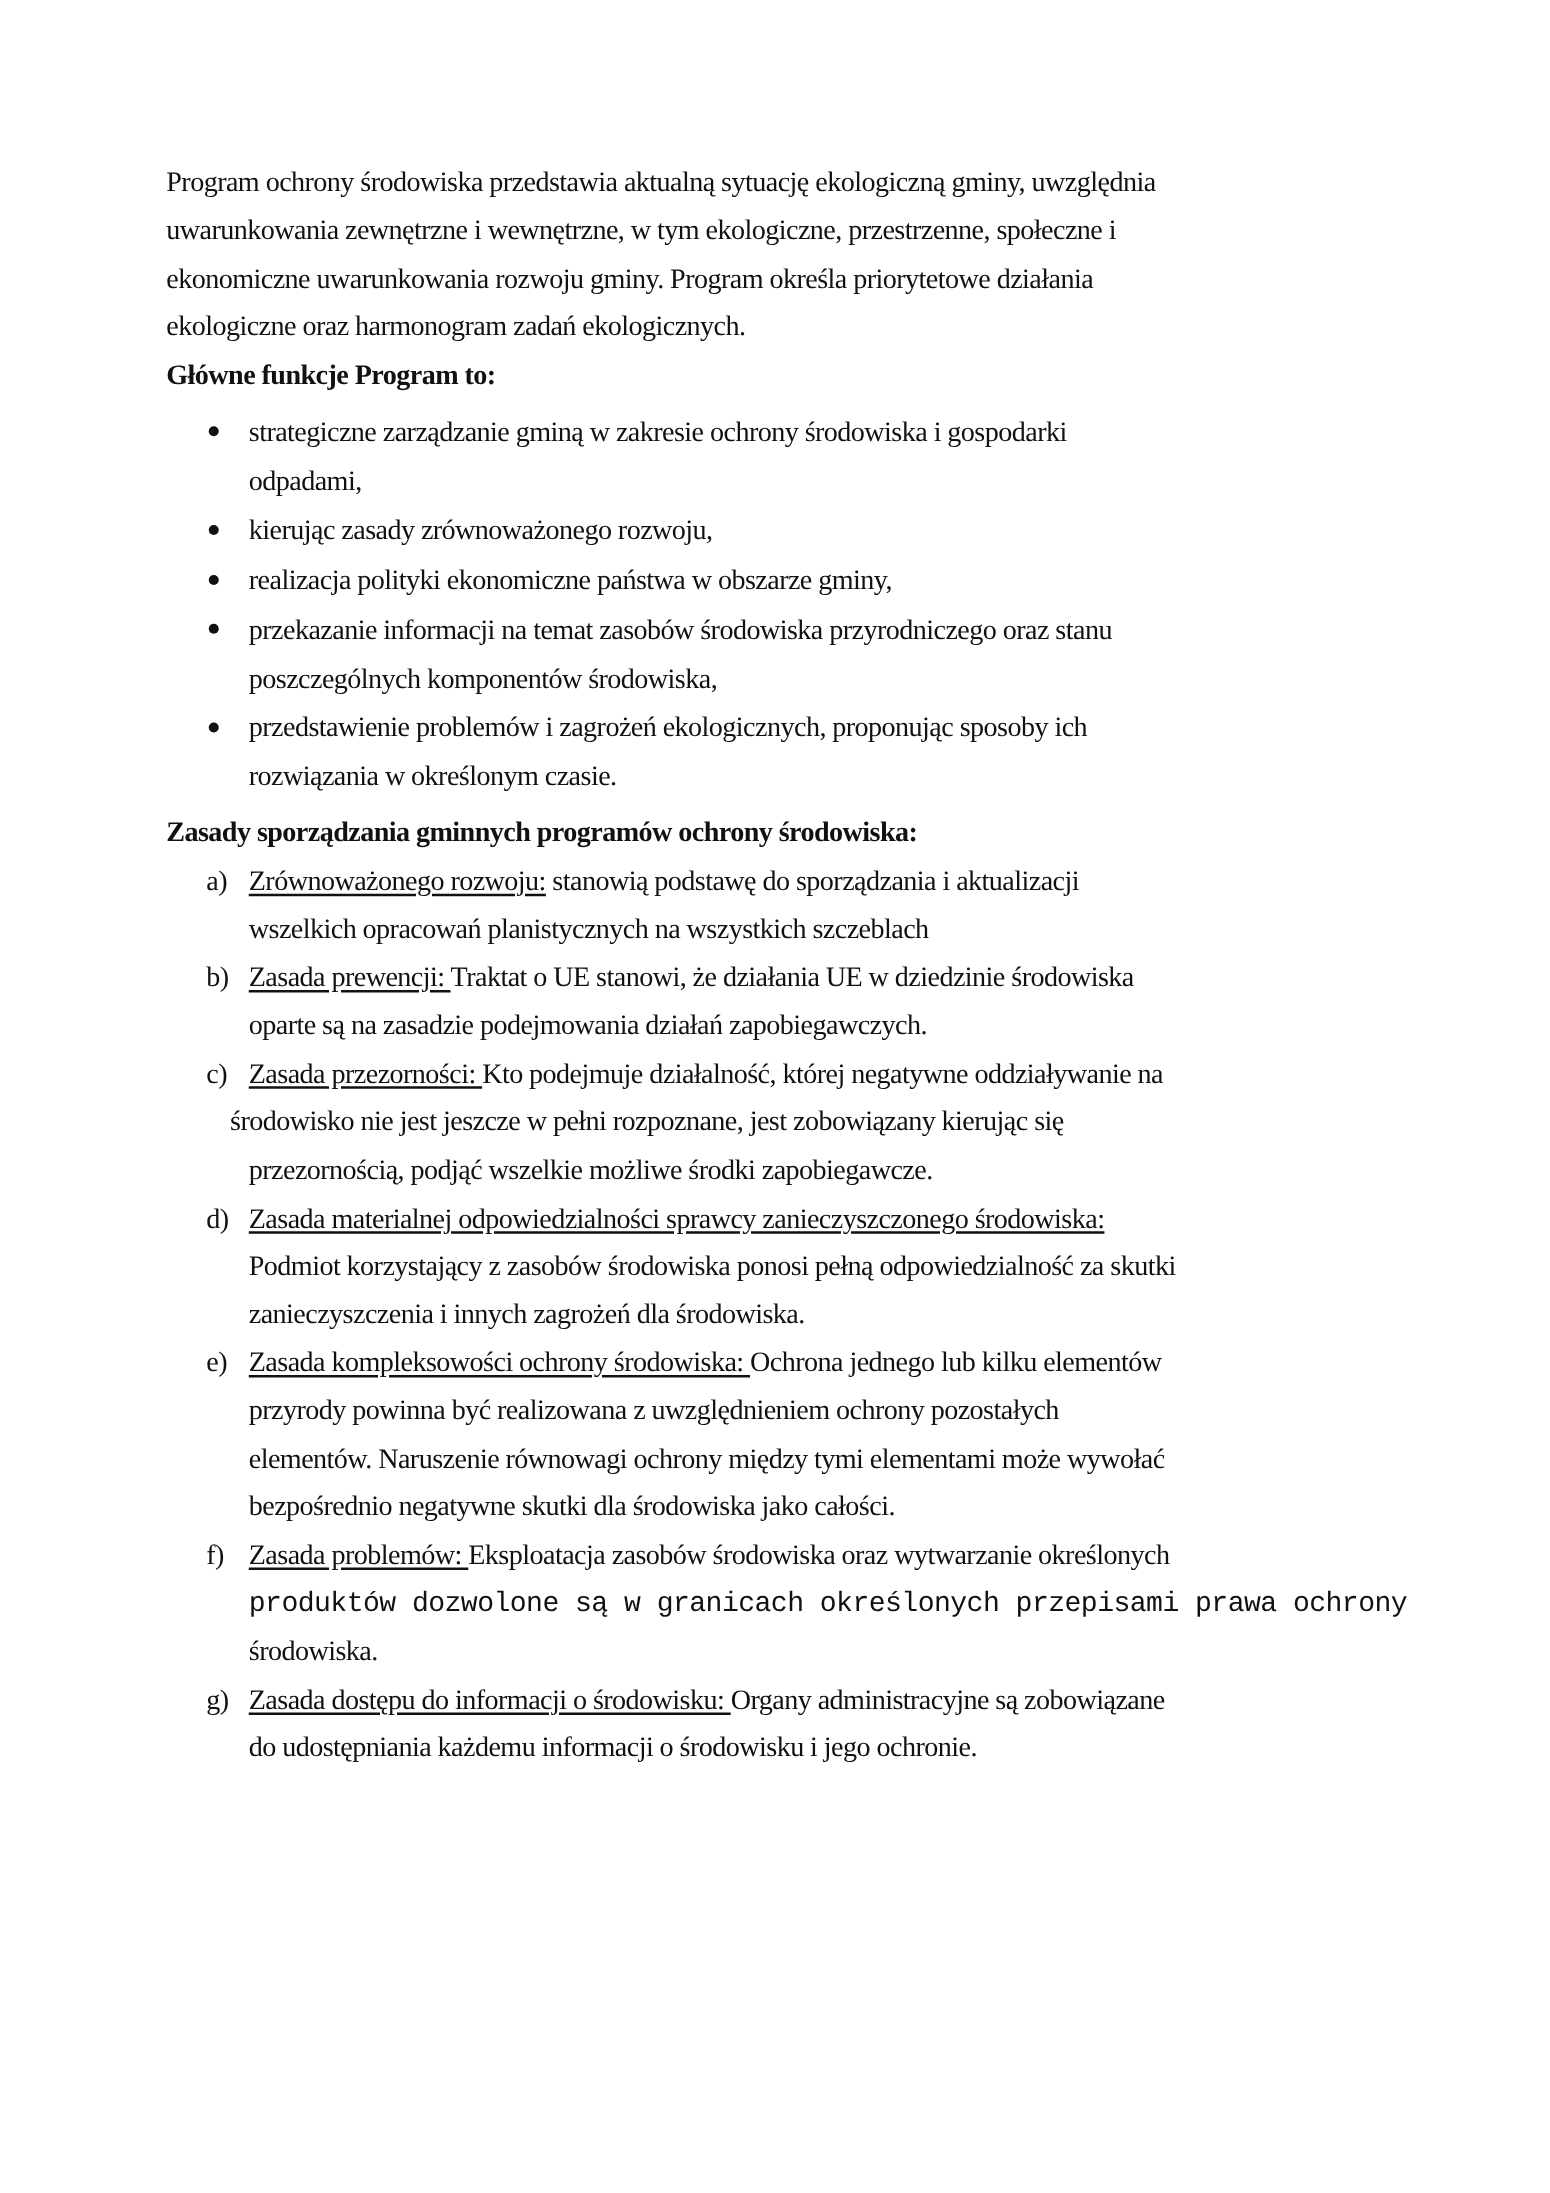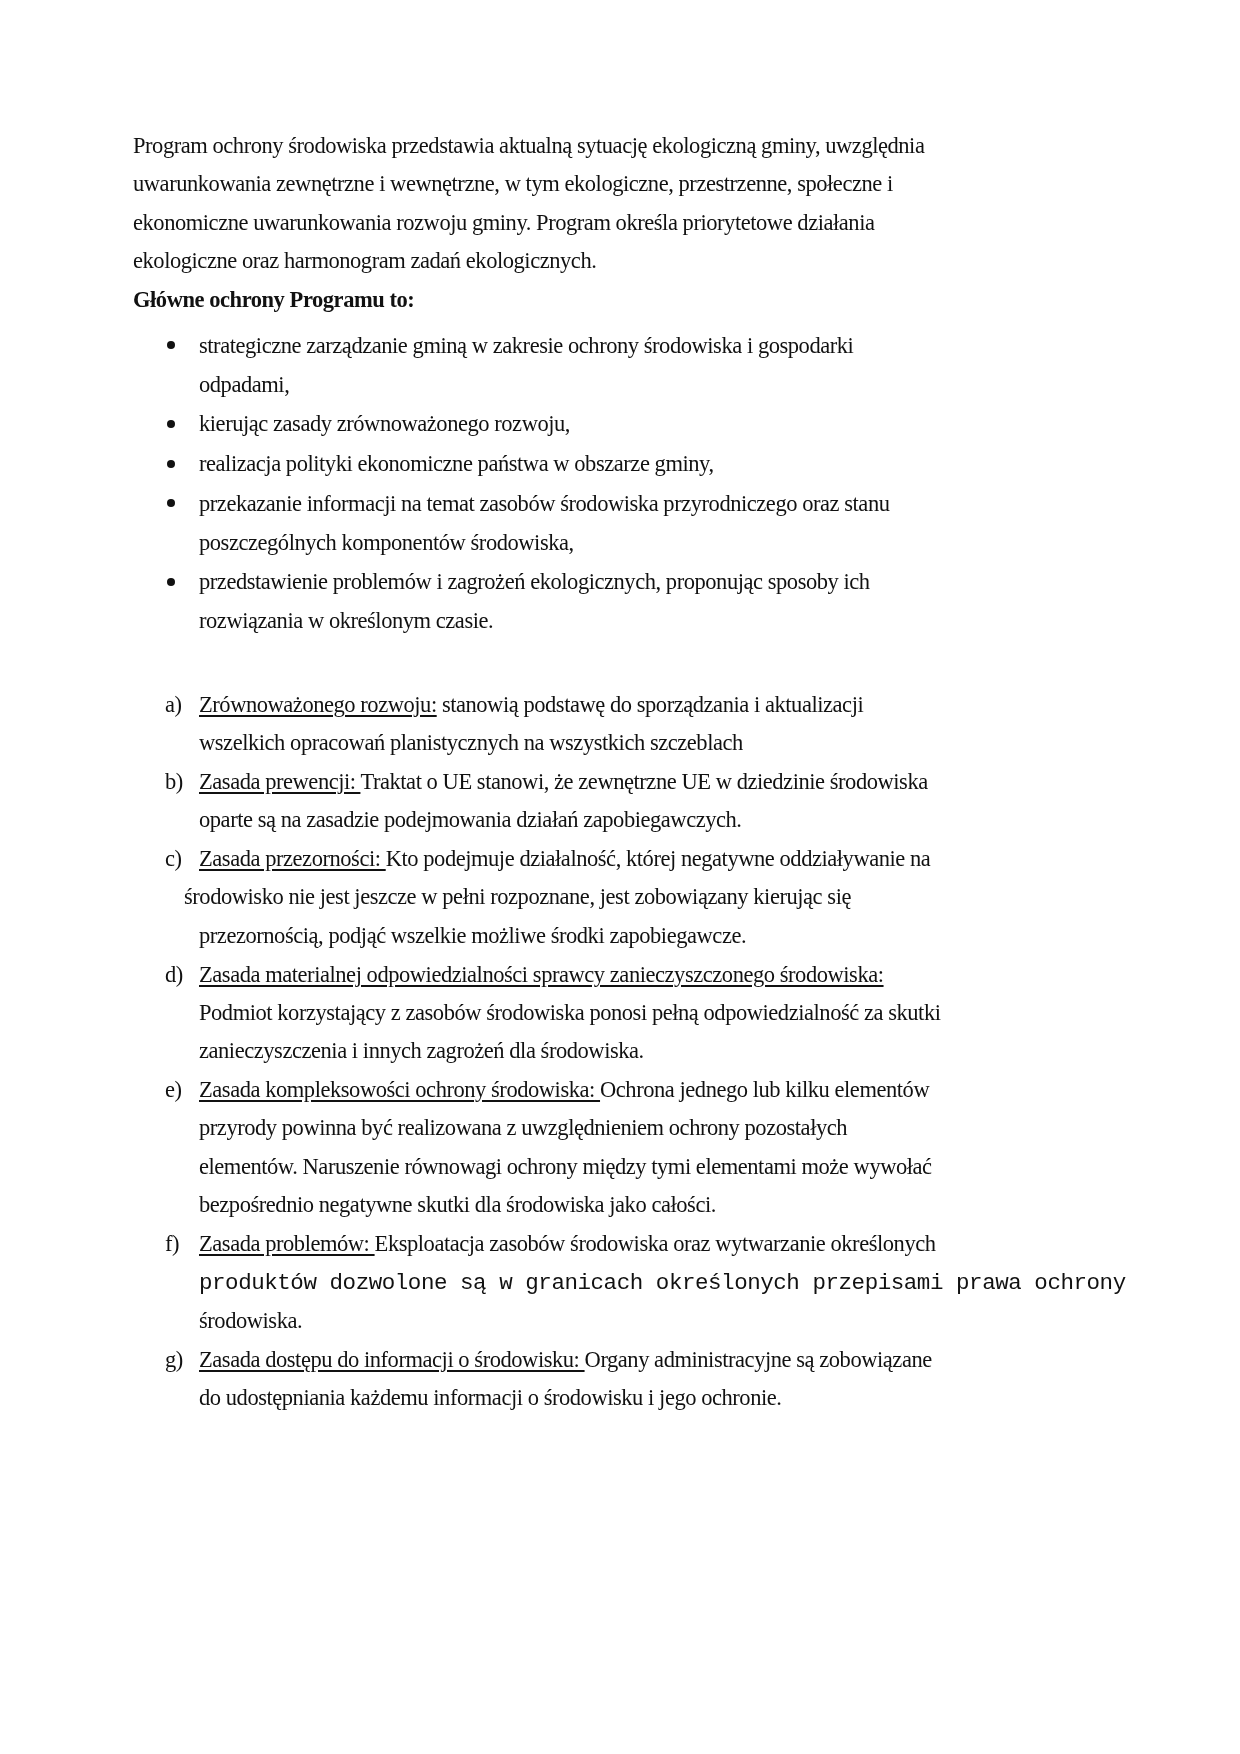--- a/index.html
+++ b/index.html
@@ -25,21 +25,21 @@
 
 <div class="page">
 
   <div>
     <div class="line" style="left:133px; top:131px;">Program ochrony środowiska przedstawia aktualną sytuację ekologiczną gminy, uwzględnia</div>
     <div class="line" style="left:133px; top:169px;">uwarunkowania zewnętrzne i wewnętrzne, w tym ekologiczne, przestrzenne, społeczne i</div>
     <div class="line" style="left:133px; top:208px;">ekonomiczne uwarunkowania rozwoju gminy. Program określa priorytetowe działania</div>
     <div class="line" style="left:133px; top:246px;">ekologiczne oraz harmonogram zadań ekologicznych.</div>
   </div>
 
-  <div class="line bold" style="left:133px; top:285px;">Główne ochrony Programu to:</div>
+  <div class="line bold" style="left:133px; top:285px;">Główne funkcje Program to:</div>
 
   <div>
     <div>
       <span class="bullet" style="left:167px; top:341px;"></span>
       <div class="line" style="left:199px; top:331px;">strategiczne zarządzanie gminą w zakresie ochrony środowiska i gospodarki</div>
       <div class="line" style="left:199px; top:370px;">odpadami,</div>
     </div>
     <div>
       <span class="bullet" style="left:167px; top:420px;"></span>
       <div class="line" style="left:199px; top:409px;">kierując zasady zrównoważonego rozwoju,</div>
@@ -53,32 +53,33 @@
       <div class="line" style="left:199px; top:489px;">przekazanie informacji na temat zasobów środowiska przyrodniczego oraz stanu</div>
       <div class="line" style="left:199px; top:528px;">poszczególnych komponentów środowiska,</div>
     </div>
     <div>
       <span class="bullet" style="left:167px; top:578px;"></span>
       <div class="line" style="left:199px; top:567px;">przedstawienie problemów i zagrożeń ekologicznych, proponując sposoby ich</div>
       <div class="line" style="left:199px; top:606px;">rozwiązania  w określonym czasie.</div>
     </div>
   </div>
 
+  <div class="line bold" style="left:133px; top:651px;">Zasady sporządzania gminnych programów ochrony środowiska:</div>
 
   <div>
 
     <div>
       <div class="marker" style="left:165px; top:690px;">a)</div>
       <div class="line" style="left:199px; top:690px;"><span class="u">Zrównoważonego rozwoju:</span><span> stanowią podstawę do sporządzania i aktualizacji</span></div>
       <div class="line" style="left:199px; top:728px;">wszelkich opracowań planistycznych na wszystkich szczeblach</div>
     </div>
 
     <div>
       <div class="marker" style="left:165px; top:767px;">b)</div>
-      <div class="line" style="left:199px; top:767px;"><span class="u">Zasada prewencji: </span><span>Traktat o UE stanowi, że zewnętrzne UE w dziedzinie środowiska</span></div>
+      <div class="line" style="left:199px; top:767px;"><span class="u">Zasada prewencji: </span><span>Traktat o UE stanowi, że działania UE w dziedzinie środowiska</span></div>
       <div class="line" style="left:199px; top:805px;">oparte są na zasadzie podejmowania działań zapobiegawczych.</div>
     </div>
 
     <div>
       <div class="marker" style="left:165px; top:844px;">c)</div>
       <div class="line" style="left:199px; top:844px;"><span class="u">Zasada przezorności: </span><span>Kto podejmuje działalność, której negatywne oddziaływanie na</span></div>
       <div class="line" style="left:184px; top:882px;">środowisko nie jest jeszcze w pełni rozpoznane, jest zobowiązany kierując się</div>
       <div class="line" style="left:199px; top:921px;">przezornością, podjąć wszelkie możliwe środki zapobiegawcze.</div>
     </div>
 

